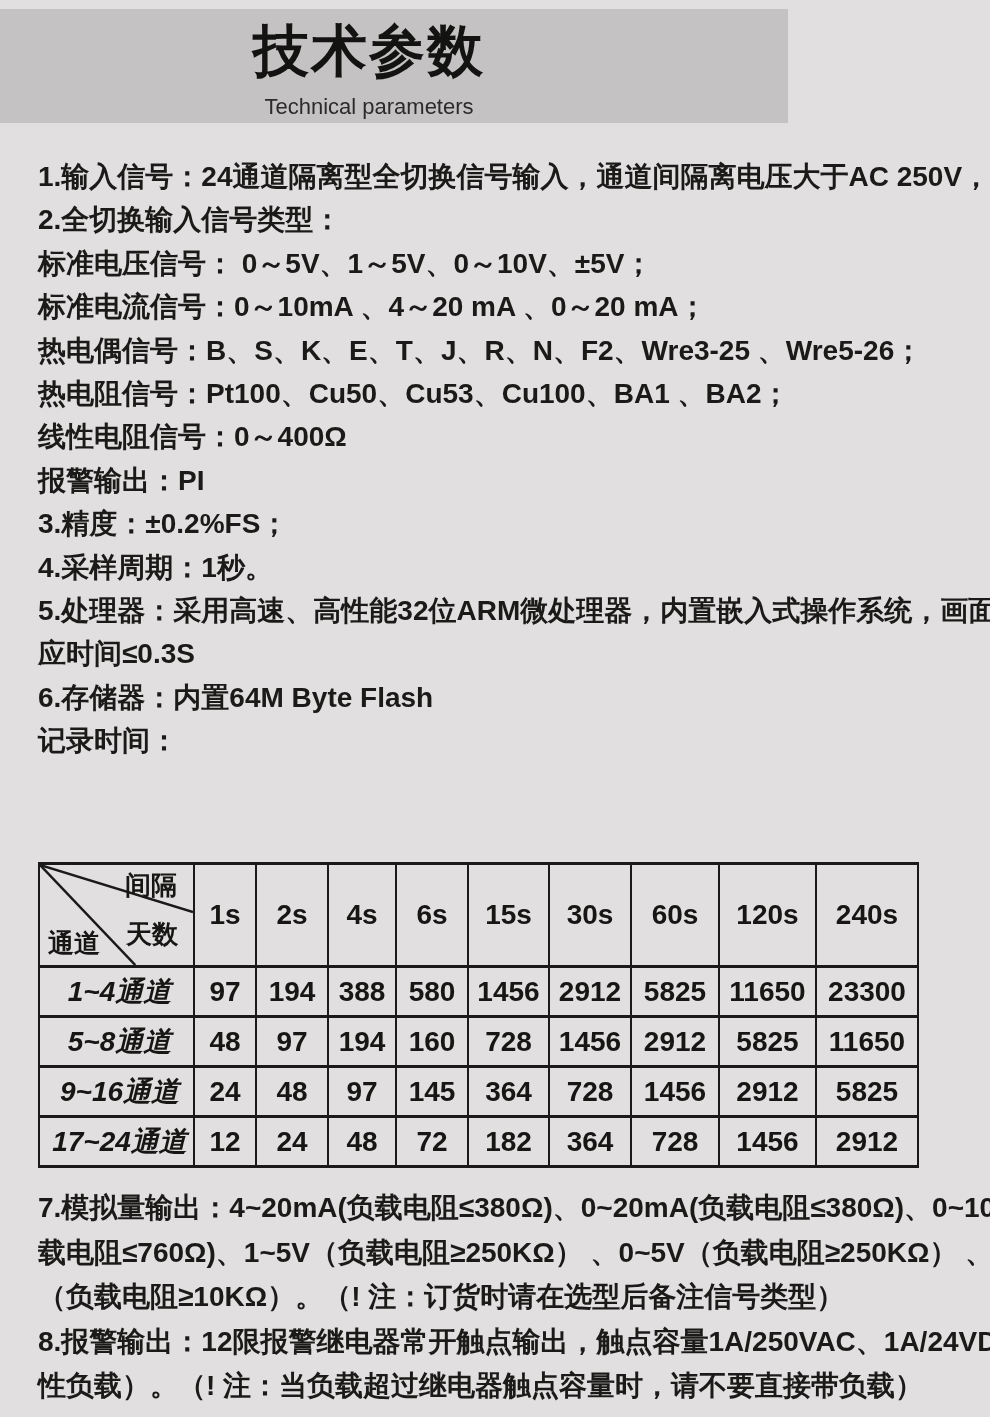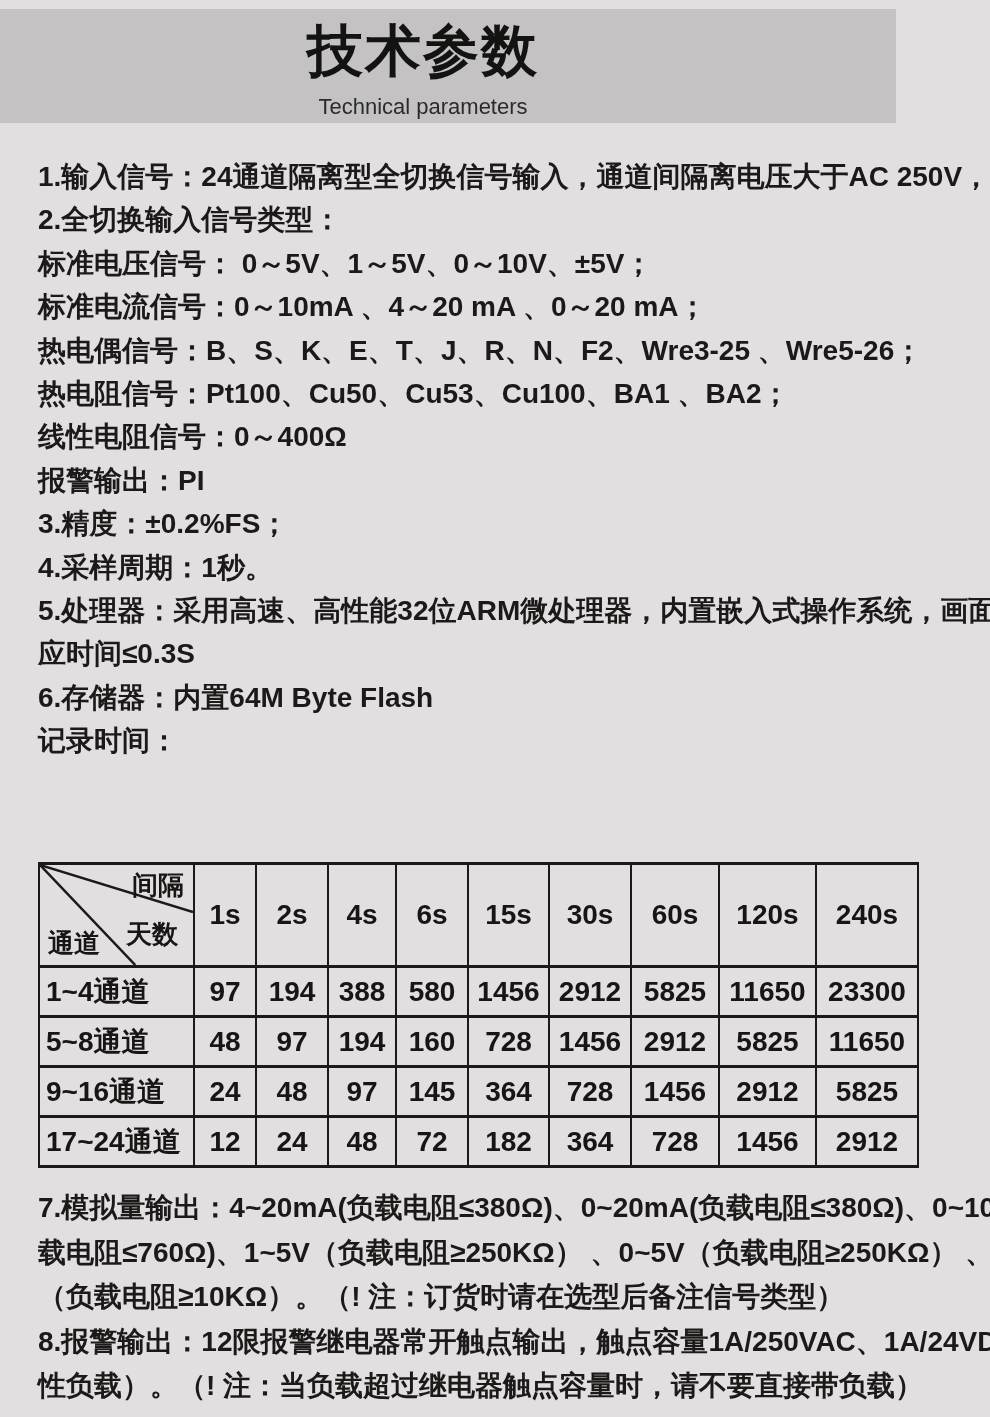--- a/index.html
+++ b/index.html
@@ -6,21 +6,21 @@
   body{
     width:990px;height:1417px;
     background:#e2dfe0;
     font-family:"Liberation Sans","DejaVu Sans",sans-serif;
     color:#171614;
     position:relative;
     overflow:hidden;
   }
   
   .band{
-    position:absolute;top:9px;left:0;width:896px;height:114px;
+    position:absolute;top:9px;left:0;width:788px;height:114px;
     background:#c4c2c3;
     display:flex;flex-direction:column;align-items:center;justify-content:flex-start;
   }
   .band-inner{transform:translateX(-25px);text-align:center;}
   .page-title{
     margin-top:14px;
     font-size:56px;line-height:56px;font-weight:800;color:#131312;
     letter-spacing:2px;
   }
   .page-subtitle{
@@ -45,26 +45,26 @@
   }
   .rec-table th,.rec-table td{
     border:2px solid #1a1a1a;
     border-top-width:3px;border-bottom-width:3px;
     padding:0;margin:0;
     font-size:28px;font-weight:600;color:#171614;
     text-align:center;vertical-align:middle;
   }
   .rec-table tr.head th{height:100px;}
   .rec-table tr.datarow td{height:47px;}
-  .rec-table td.rowlabel{text-align:left;padding-left:6px;}
+  .rec-table td.rowlabel{text-align:center;padding-left:6px;font-style:italic;}
   
   th.corner{position:relative;padding:0;}
   .corner-box{position:relative;width:100%;height:100px;}
   .corner-box svg{position:absolute;top:0;left:0;width:100%;height:100%;}
-  .c-top{position:absolute;top:3px;right:9px;font-size:26px;font-weight:600;}
+  .c-top{position:absolute;top:3px;right:16px;font-size:26px;font-weight:600;}
   .c-mid{position:absolute;top:52px;left:86px;font-size:26px;font-weight:600;}
   .c-bot{position:absolute;bottom:4px;left:8px;font-size:26px;font-weight:600;margin-top:24px;}
   
   .footer{
     position:absolute;top:1186px;left:38px;width:930px;
   }
   .footer .line{line-height:44.5px;}
 </style>
 </head>
 <body>

